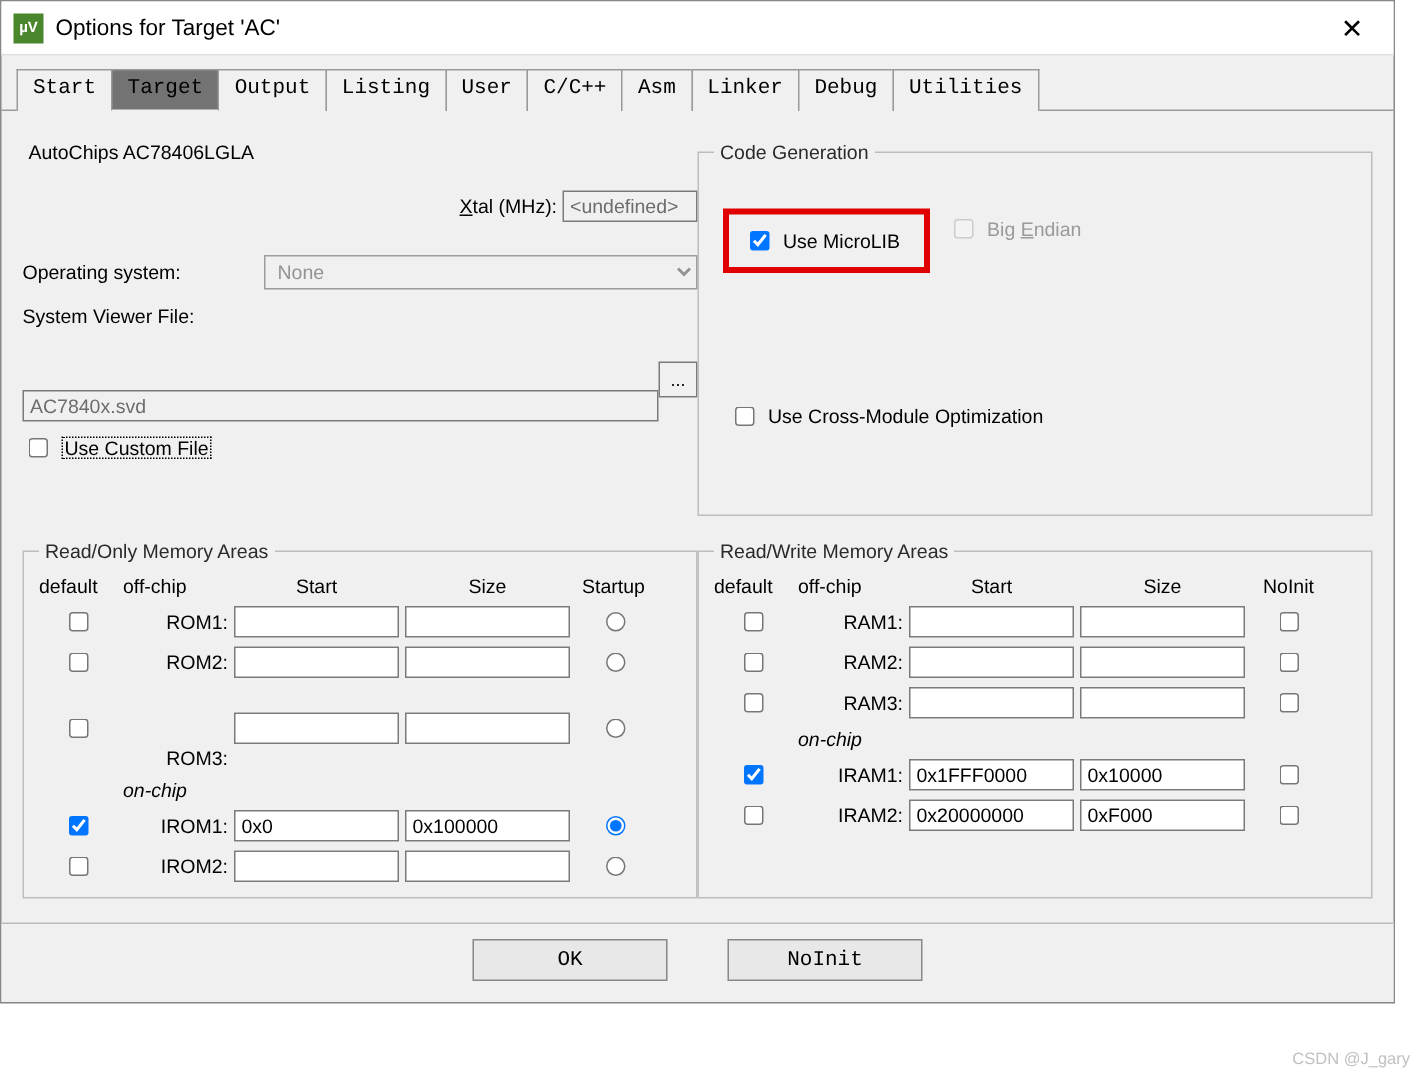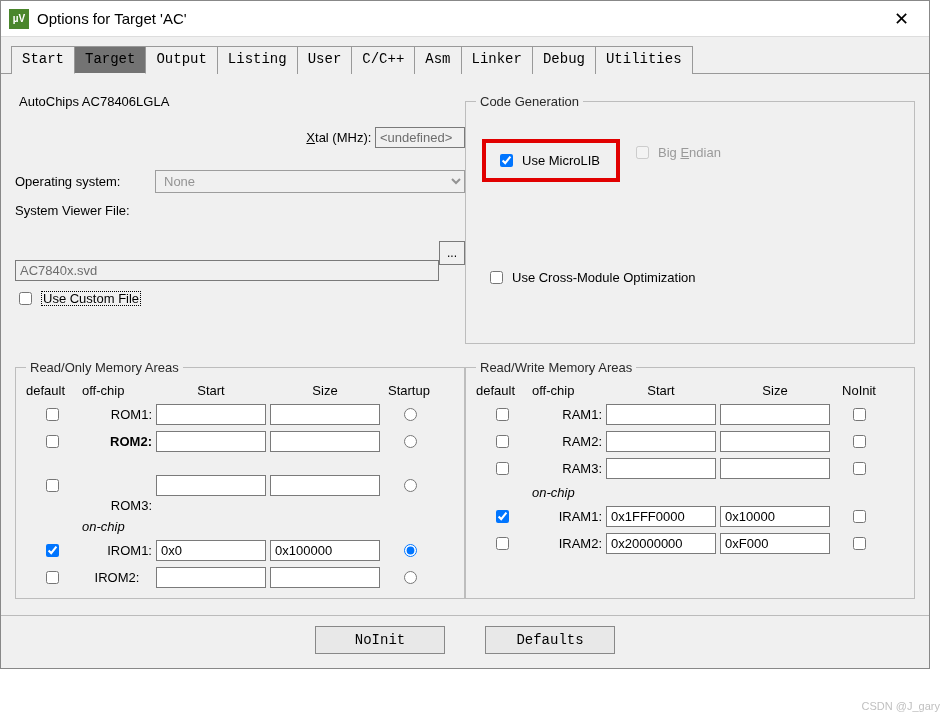--- a/index.html
+++ b/index.html
@@ -163,21 +163,21 @@
     <div class="toprow">
       <div class="leftcol">
         <div style="margin:6px 0 0 4px;">AutoChips AC78406LGLA</div>
         <div class="xtal-row">
           <span><u>X</u>tal (MHz):</span>
           <input class="textbox small disabled" disabled="" style="text-align: left;" value="&lt;undefined&gt;">
         </div>
 
         <div class="row" style="margin-top:22px;">
           <span style="width:140px;">Operating system:</span>
-          <select class="combobox disabled" disabled="" style="flex:1;">
+          <select class="combobox disabled" disabled="" style="flex:1;margin-left:21px;">
             <option>None</option>
           </select>
         </div>
 
         <div style="margin-top:10px;">System Viewer File:</div>
         <div class="row" style="margin-top:6px;">
           <input class="textbox disabled" disabled="" style="flex: 1 1 0%; margin-top: 36px;" value="AC7840x.svd">
           <button class="browse-btn">...</button>
         </div>
         <div class="checkbox-row" style="margin-top:8px;">
@@ -220,21 +220,21 @@
           <div class="hdr">Size</div>
           <div class="hdr">Startup</div>
 
           <div class="cb"><input type="checkbox" style=""></div>
           <div style="text-align:right;">ROM1:</div>
           <input class="mem" value="" style="">
           <input class="mem" value="" style="">
           <div class="rb"><input type="radio" name="rostartup" style=""></div>
 
           <div class="cb"><input type="checkbox" style=""></div>
-          <div style="text-align:right;font-weight:bold;">ROM2:</div>
+          <div style="text-align:right;">ROM2:</div>
           <input class="mem" value="" style="">
           <input class="mem" value="" style="">
           <div class="rb"><input type="radio" name="rostartup" style=""></div>
 
           <div class="cb"><input type="checkbox" style=""></div>
           <div style="text-align:right;margin-top:40px;">ROM3:</div>
           <input class="mem" value="" style="">
           <input class="mem" value="" style="">
           <div class="rb"><input type="radio" name="rostartup" style=""></div>
 
@@ -244,21 +244,21 @@
             <div></div>
             <div></div>
 
           <div class="cb"><input type="checkbox" checked="" style=""></div>
           <div style="text-align:right;">IROM1:</div>
           <input class="mem" value="0x0" style="">
           <input class="mem" value="0x100000" style="">
           <div class="rb"><input type="radio" name="rostartup" checked="" style=""></div>
 
           <div class="cb"><input type="checkbox" style=""></div>
-          <div style="text-align:center;">IROM2:</div>
+          <div style="text-align:right;">IROM2:</div>
           <input class="mem" value="" style="">
           <input class="mem" value="" style="">
           <div class="rb"><input type="radio" name="rostartup" style=""></div>
         </div>
       </fieldset>
 
       <fieldset class="group" style="flex:1;">
         <legend>Read/Write Memory Areas</legend>
         <div class="memlayout">
           <div class="hdr left">default</div>
@@ -302,18 +302,18 @@
           <input class="mem" value="0x20000000" style="">
           <input class="mem" value="0xF000" style="">
           <div class="cb"><input type="checkbox" style=""></div>
         </div>
       </fieldset>
     </div>
 
   </div>
 
   <div class="buttonbar">
+    <button class="dlg">OK</button>
     <button class="dlg">NoInit</button>
-    <button class="dlg">Defaults</button>
   </div>
 
 </div>
 <div class="watermark">CSDN @J_gary</div>
 
 </body></html>

